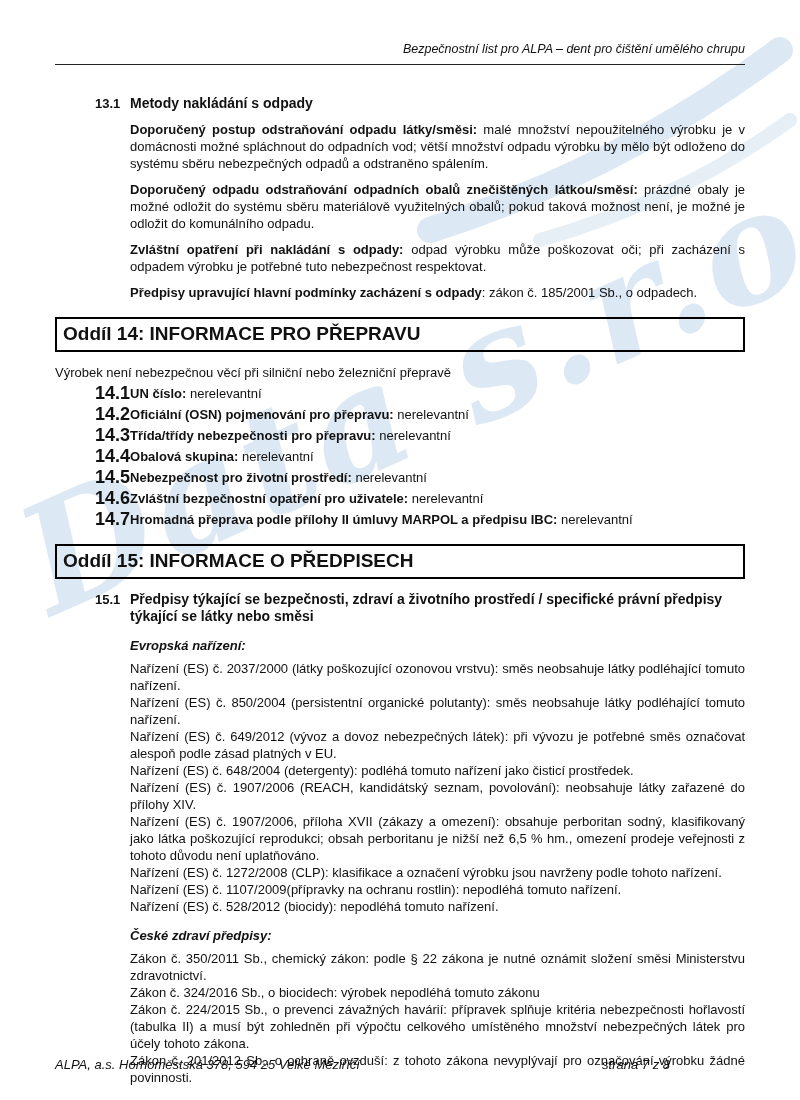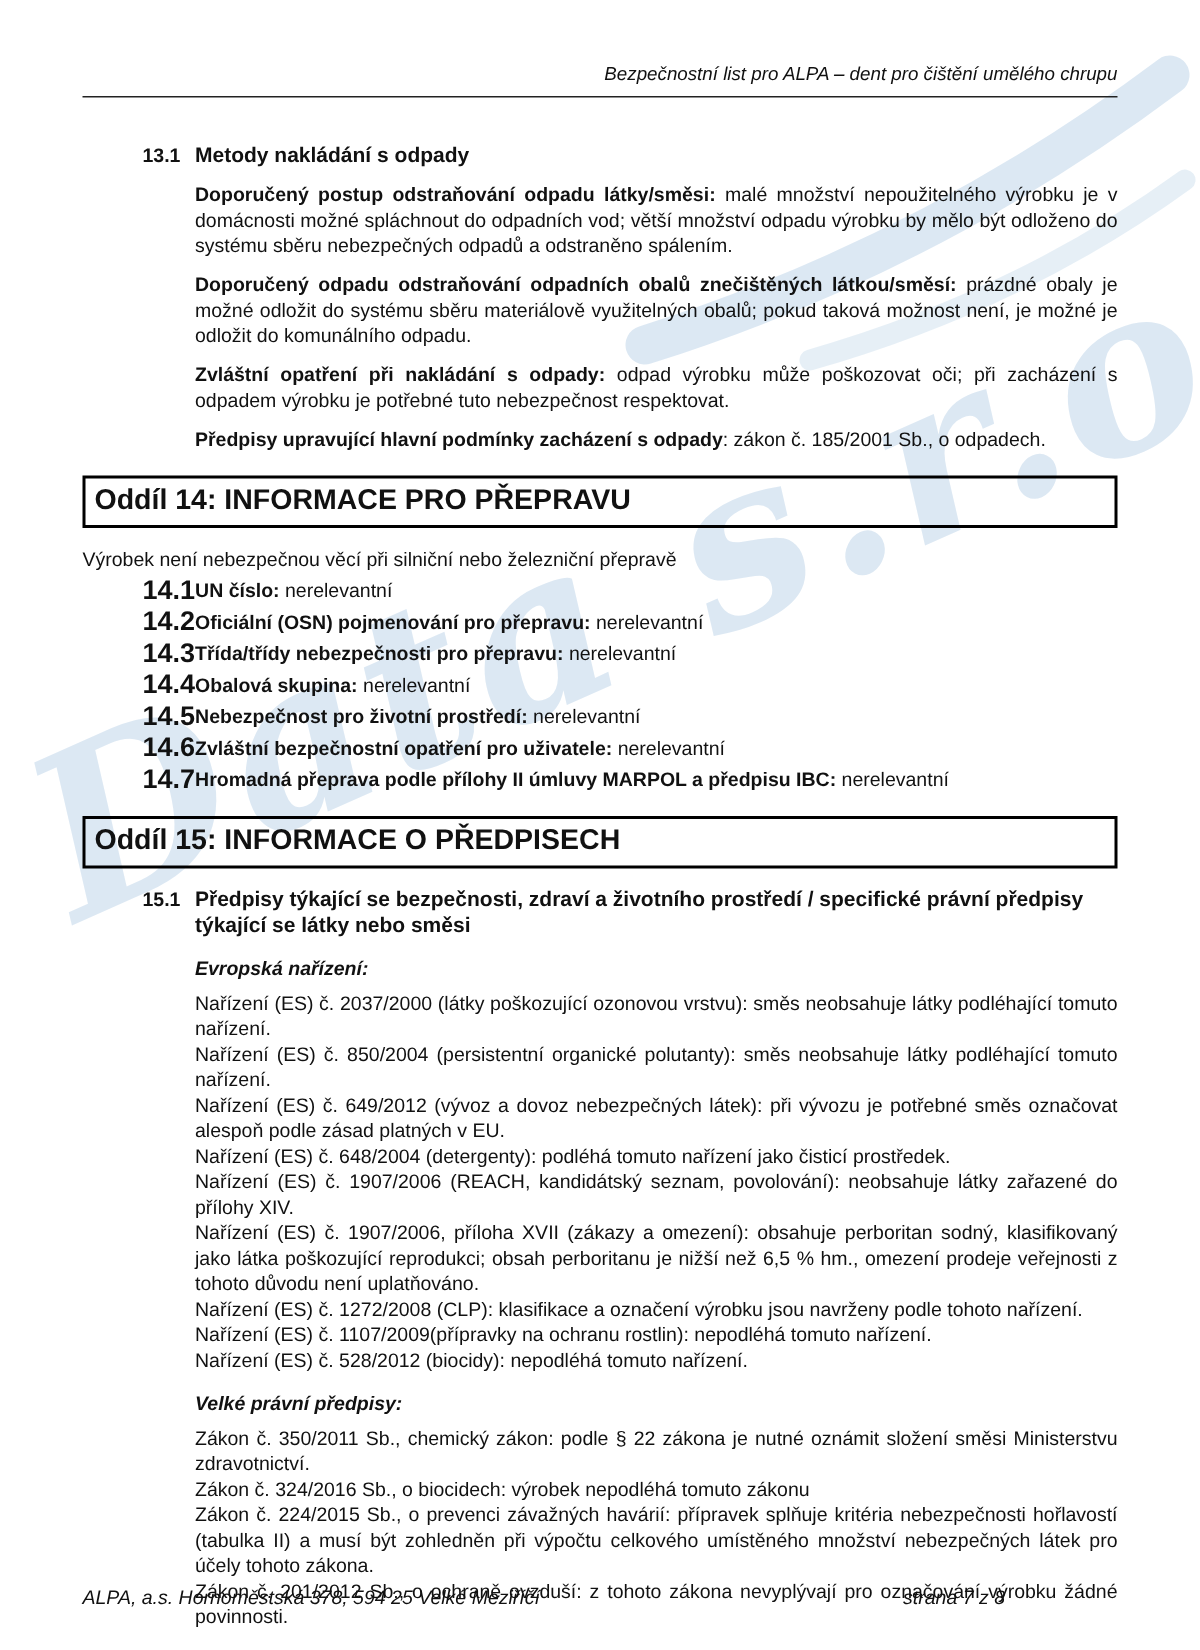--- a/index.html
+++ b/index.html
@@ -162,21 +162,21 @@
       <p>Nařízení (ES) č. 850/2004 (persistentní organické polutanty): směs neobsahuje látky podléhající tomuto nařízení.</p>
       <p>Nařízení (ES) č. 649/2012 (vývoz a dovoz nebezpečných látek): při vývozu je potřebné směs označovat alespoň podle zásad platných v EU.</p>
       <p>Nařízení (ES) č. 648/2004 (detergenty): podléhá tomuto nařízení jako čisticí prostředek.</p>
       <p>Nařízení (ES) č. 1907/2006 (REACH, kandidátský seznam, povolování): neobsahuje látky zařazené do přílohy XIV.</p>
       <p>Nařízení (ES) č. 1907/2006, příloha XVII (zákazy a omezení): obsahuje perboritan sodný, klasifikovaný jako látka poškozující reprodukci; obsah perboritanu je nižší než 6,5 % hm., omezení prodeje veřejnosti z tohoto důvodu není uplatňováno.</p>
       <p>Nařízení (ES) č. 1272/2008 (CLP): klasifikace a označení výrobku jsou navrženy podle tohoto nařízení.</p>
       <p>Nařízení (ES) č. 1107/2009(přípravky na ochranu rostlin): nepodléhá tomuto nařízení.</p>
       <p>Nařízení (ES) č. 528/2012 (biocidy): nepodléhá tomuto nařízení.</p>
     </div>
 
-    <div class="sub-heading">Velké právní předpisy:</div>
+    <div class="sub-heading">České zdraví předpisy:</div>
 
     <div class="law-block">
       <p>Zákon č. 350/2011 Sb., chemický zákon: podle § 22 zákona je nutné oznámit složení směsi Ministerstvu zdravotnictví.</p>
       <p>Zákon č. 324/2016 Sb., o biocidech: výrobek nepodléhá tomuto zákonu</p>
       <p>Zákon č. 224/2015 Sb., o prevenci závažných havárií: přípravek splňuje kritéria nebezpečnosti hořlavostí (tabulka II) a musí být zohledněn při výpočtu celkového umístěného množství nebezpečných látek pro účely tohoto zákona.</p>
       <p>Zákon č. 201/2012 Sb., o ochraně ovzduší: z tohoto zákona nevyplývají pro označování výrobku žádné povinnosti.</p>
     </div>
 
     <div class="sec-row" style="margin-top:12px;">
       <span class="sec-num">15.2</span>

